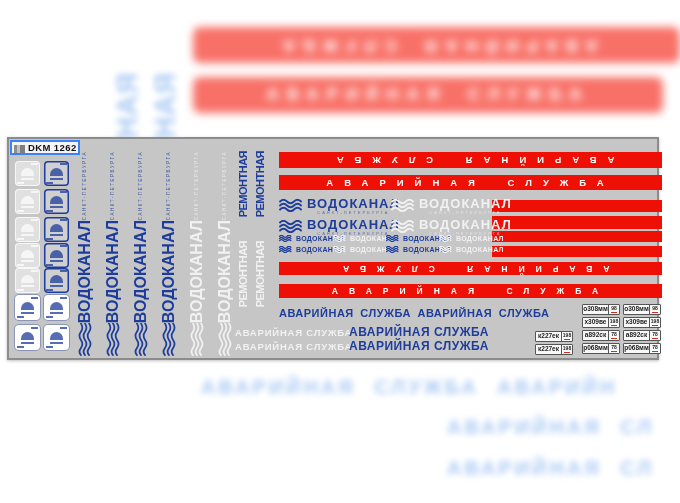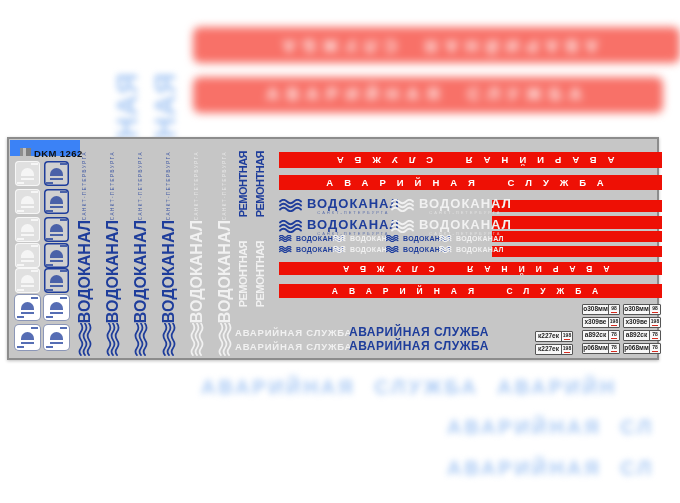--- a/index.html
+++ b/index.html
@@ -33,21 +33,21 @@
   
   .sheet {
     left:7px; top:137px; width:652px; height:223px;
     background:#c6c6c6; border:2px solid #8c8c8c;
     box-shadow:0 1px 3px rgba(0,0,0,.25); z-index:2;
   }
   .sheet > * { position:absolute; }
 
   .dkm {
     left:1px; top:1px; width:70px; height:15px; background:#f4f4f4;
-    border:8px solid #3b82f6; display:flex; align-items:flex-start; gap:3px;
+    border:2px solid #3b82f6; display:flex; align-items:flex-end; gap:3px;
     padding:0 2px; color:#111; font-weight:bold; font-size:9.5px;
     letter-spacing:.4px; white-space:nowrap;
   }
   .dkm-logo { width:11px; height:8px; flex:0 0 auto;
     background:linear-gradient(90deg,#8d8d8d 0 3px,#c2c2c2 3px 6px,#7f7f7f 6px); }
 
   .emblem { width:25px; height:25px; border-radius:4px; }
   .em-ghost { background:rgba(255,255,255,.45); box-shadow:inset 0 0 0 1px rgba(255,255,255,.75); color:#fdfdfd; }
   .em-blue  { background:rgba(255,255,255,.18); box-shadow:inset 0 0 0 1.5px #1e3d9b; color:#1e3d9b; }
   .em-white { background:#ffffff; box-shadow:0 0 0 1px rgba(30,61,155,.35); color:#1e3d9b; }
@@ -440,20 +440,21 @@
           <path d="M1 2.5 q3.5 -3.5 7 0 t7 0 t7 0"></path>
           <path d="M1 6.5 q3.5 -3.5 7 0 t7 0 t7 0"></path>
           <path d="M1 10.5 q3.5 -3.5 7 0 t7 0 t7 0"></path>
         </g>
       </svg>
       <div>
         <span class="lt">ВОДОКАНАЛ</span>
       </div>
     </div>
 
+  <div class="btxt big blue" style="left:270px;top:168px">АВАРИЙНАЯ СЛУЖБА  АВАРИЙНАЯ СЛУЖБА</div>
   <div class="btxt smallw white" style="left:226px;top:188px">АВАРИЙНАЯ СЛУЖБА</div>
   <div class="btxt med blue" style="left:340px;top:186px">АВАРИЙНАЯ СЛУЖБА</div>
   <div class="btxt smallw white" style="left:226px;top:202px">АВАРИЙНАЯ СЛУЖБА</div>
   <div class="btxt med blue" style="left:340px;top:200px">АВАРИЙНАЯ СЛУЖБА</div>
 
   <div class="plate" style="left:526px;top:192px">
       <span class="pm">к227ек</span>
       <span class="pr">
         <b>198</b>
         <i class="pf"></i>

